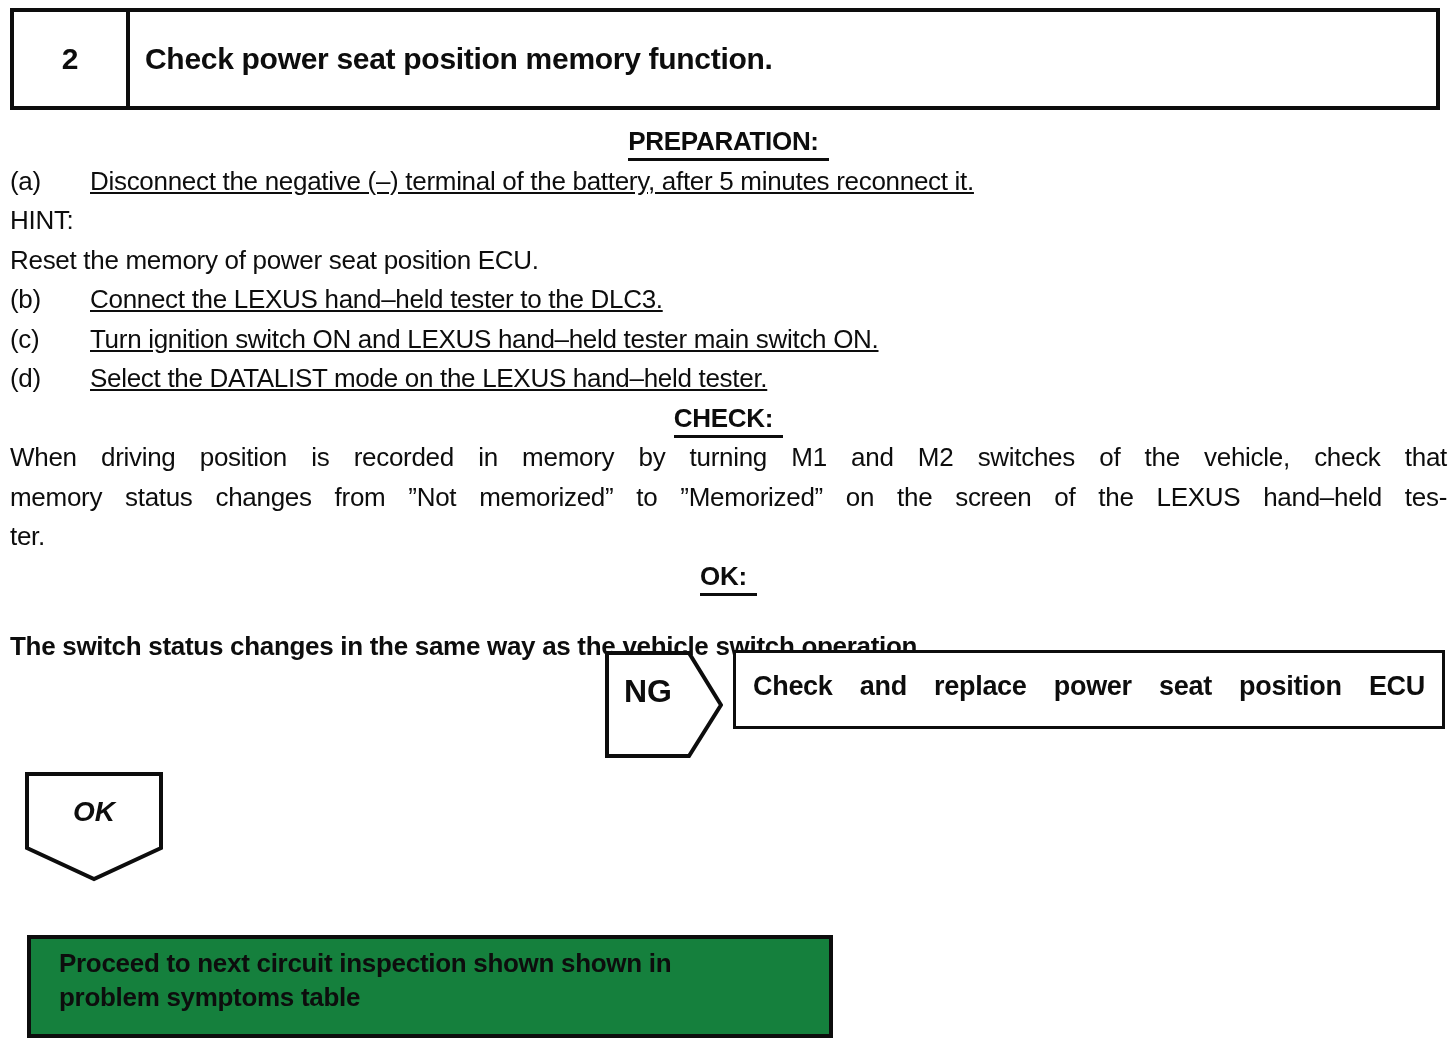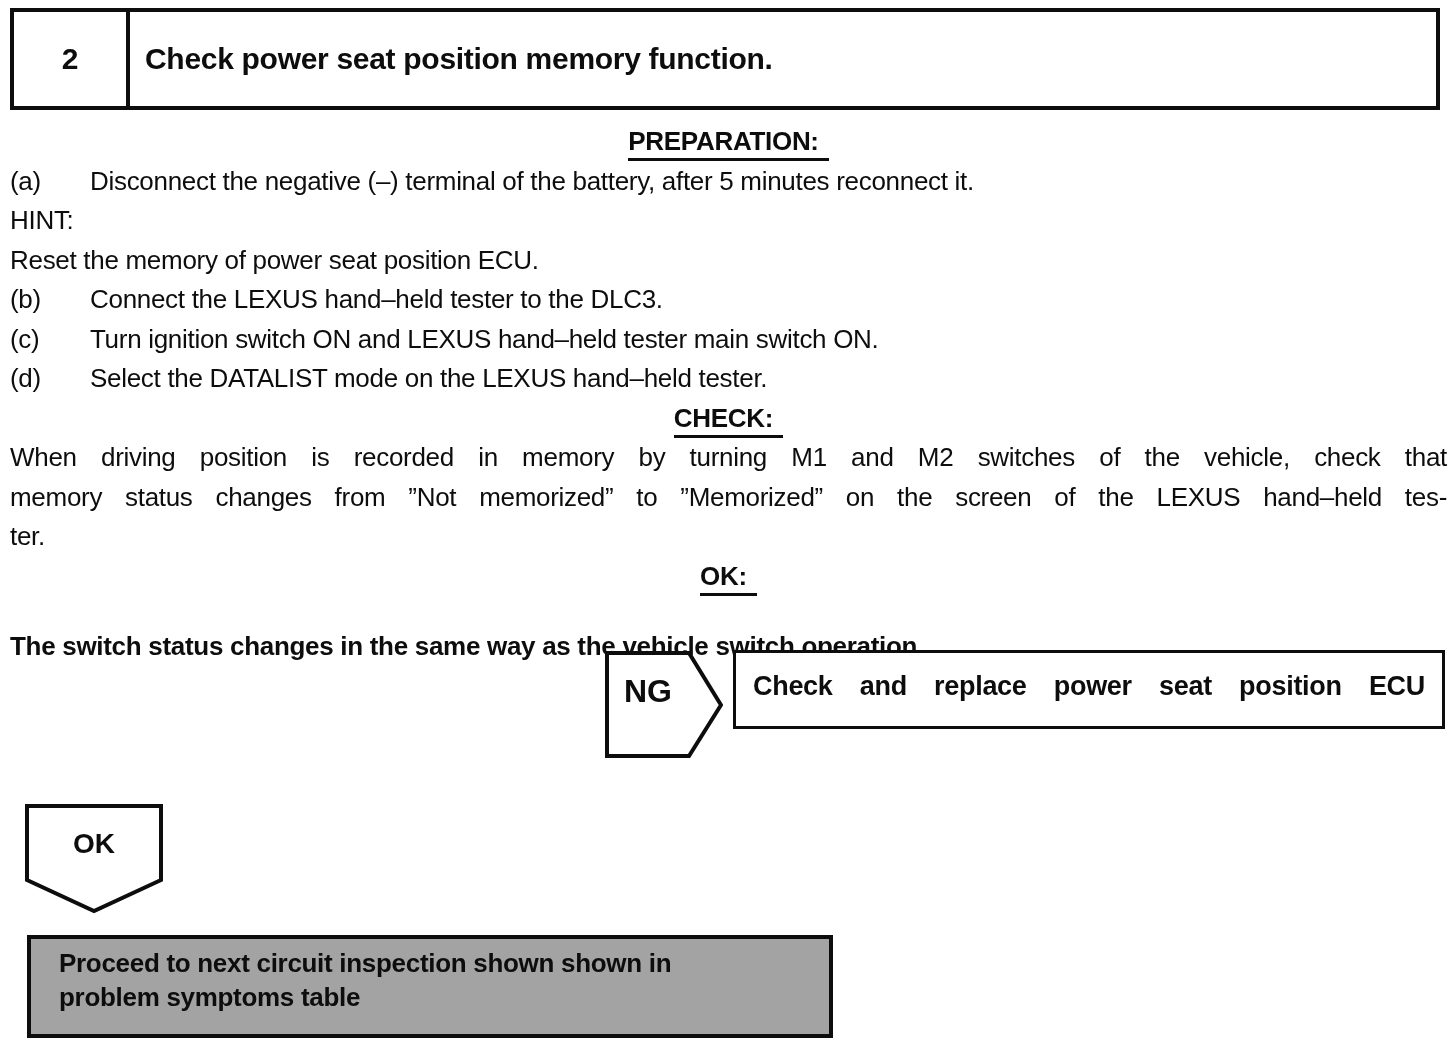--- a/index.html
+++ b/index.html
@@ -43,21 +43,21 @@
   }
   .heading { font-weight: bold; text-align: center; }
   .heading .ul {
     display: inline-block;
     border-bottom: 3px solid #0d0d0d;
     padding-right: 10px; padding-bottom: 1px;
     line-height: 32px;
   }
   .step { display: flex; }
   .step .lbl { width: 80px; flex: none; }
-  .step .txt { flex: 1; }
+  .step .txt { flex: 1; text-decoration: underline; }
   .jline { text-align: justify; text-align-last: justify; }
   .boldline { font-weight: bold; margin-top: 31px; }
 
   
   .ng-shape {
     position: absolute; left: 605px; top: 651px;
     width: 118px; height: 107px;
   }
   .ng-shape svg { position: absolute; left: 0; top: 0; }
   .ng-shape .shape-label {
@@ -69,38 +69,38 @@
     width: 712px; height: 79px;
     border: 3px solid #0d0d0d;
     box-sizing: border-box;
     padding: 18px 17px 0 17px;
     font-weight: bold; font-size: 27px; letter-spacing: -0.3px;
     background: #ffffff;
   }
   .ng-box .fill { text-align: justify; text-align-last: justify; }
 
   .ok-shape {
-    position: absolute; left: 25px; top: 804px;
-    width: 162px; height: 110px;
+    position: absolute; left: 25px; top: 772px;
+    width: 162px; height: 110px; font-style: italic;
   }
   .ok-shape svg { position: absolute; left: 0; top: 0; }
   .ok-shape .shape-label {
     position: absolute; left: 0; top: 24px; width: 138px;
     text-align: center; font-weight: bold; font-size: 28px;
   }
 
   .result-box {
     position: absolute; left: 27px; top: 935px;
     width: 806px; height: 103px;
     border: 4px solid #0d0d0d;
     box-sizing: border-box;
     padding: 7px 18px 0 28px;
     font-weight: bold; font-size: 26px; letter-spacing: -0.3px;
     line-height: 34px;
-    background: #a3a3a3;
+    background: #15803d;
   }
 </style>
 </head>
 <body>
 
 <div class="header-box">
   <div class="step-cell">2</div>
   <div class="title-cell">Check power seat position memory function.</div>
 </div>
 

